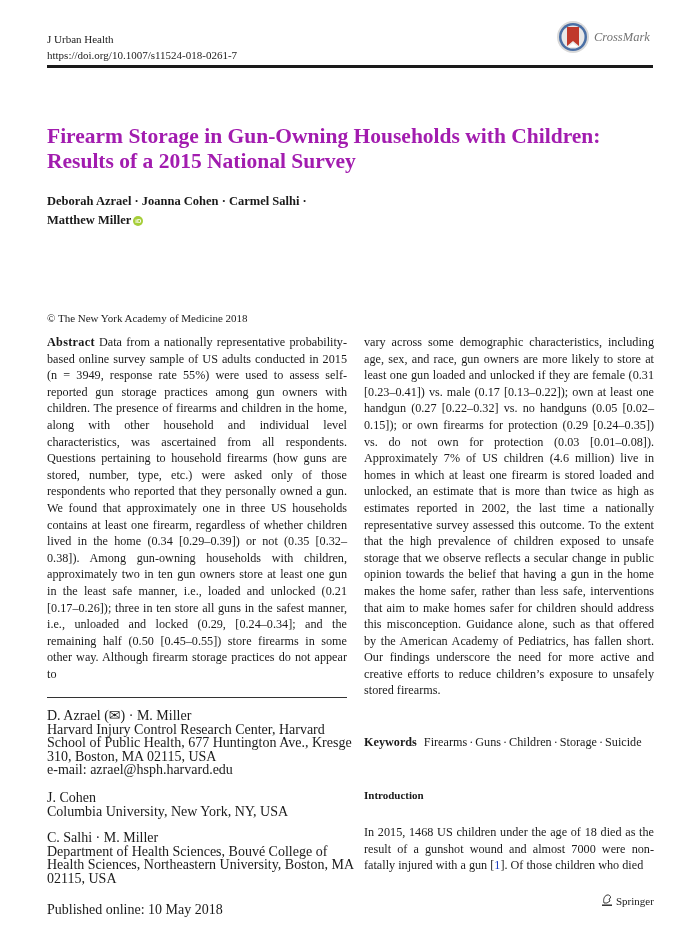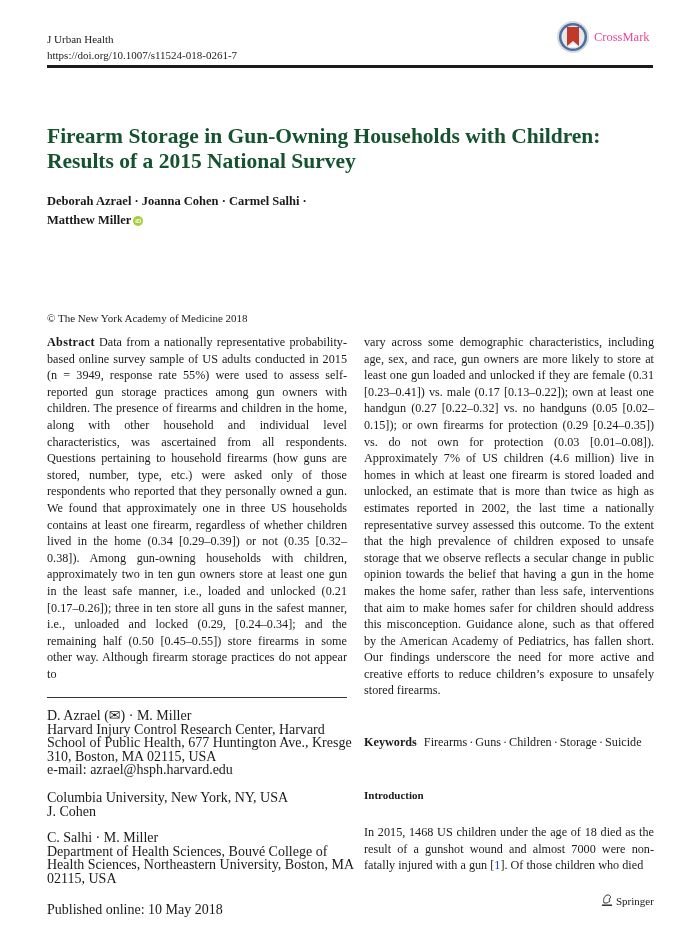--- a/index.html
+++ b/index.html
@@ -3,24 +3,24 @@
   <meta charset="utf-8">
   <style>
     html, body { margin: 0; padding: 0; background: #ffffff; }
     body {
       width: 677px; height: 932px; position: relative; overflow: hidden;
       font-family: "Liberation Serif", "DejaVu Serif", serif; color: #1a1a1a;
     }
     .header-left { position: absolute; left: 47px; top: 31px; font-size: 11px; line-height: 16px; }
     .crossmark { position: absolute; left: 556px; top: 19px; width: 100px; height: 36px; display: flex; align-items: center; }
     .crossmark-logo { width: 34px; height: 34px; }
-    .crossmark-label { font-size: 12.5px; margin-left: 4px; color: #ec4899; }
+    .crossmark-label { font-size: 12.5px; margin-left: 4px; color: #737373; font-style: italic; }
     .top-rule { position: absolute; left: 47px; top: 65px; width: 606px; height: 3px; background: #1a1a1a; }
 
-    .title { position: absolute; left: 47px; top: 124px; width: 600px; font-weight: bold; font-size: 21.5px; line-height: 25px; color: #14532d; }
+    .title { position: absolute; left: 47px; top: 124px; width: 600px; font-weight: bold; font-size: 21.5px; line-height: 25px; color: #a21caf; }
     .authors { position: absolute; left: 47px; top: 192px; width: 320px; font-weight: bold; font-size: 12.5px; line-height: 19px; }
     .orcid { display: inline-block; width: 10px; height: 10px; border-radius: 50%; background: #a6ce39; color: #fff; font-size: 6px; line-height: 10px; text-align: center; vertical-align: middle; margin-left: 2px; font-family: "Liberation Sans", sans-serif; font-weight: bold; }
 
     .copyright { position: absolute; left: 47px; top: 312px; font-size: 11px; }
 
     .col { position: absolute; font-size: 12.2px; line-height: 16.6px; text-align: justify; }
     .col-left { left: 47px; top: 334px; width: 300px; }
     .col-right { left: 364px; top: 334px; width: 290px; }
     .abstract-head { font-weight: bold; letter-spacing: 0.3px; }
 
@@ -91,22 +91,22 @@
   <div>
     <span>D. Azrael</span>
     (<span>✉</span>)
     <span>· M. Miller</span>
   </div>
   <div>Harvard Injury Control Research Center, Harvard School of Public Health, 677 Huntington Ave., Kresge 310, Boston, MA 02115, USA</div>
   <div>e-mail: azrael@hsph.harvard.edu</div>
 </div>
 
 <div class="affil affil-2">
+  <div>J. Cohen</div>
   <div>Columbia University, New York, NY, USA</div>
-  <div>J. Cohen</div>
 </div>
 
 <div class="affil affil-3">
   <div>C. Salhi · M. Miller</div>
   <div>Department of Health Sciences, Bouvé College of Health Sciences, Northeastern University, Boston, MA 02115, USA</div>
 </div>
 
 <div class="published">Published online: 10 May 2018</div>
 
 <div class="keywords">

